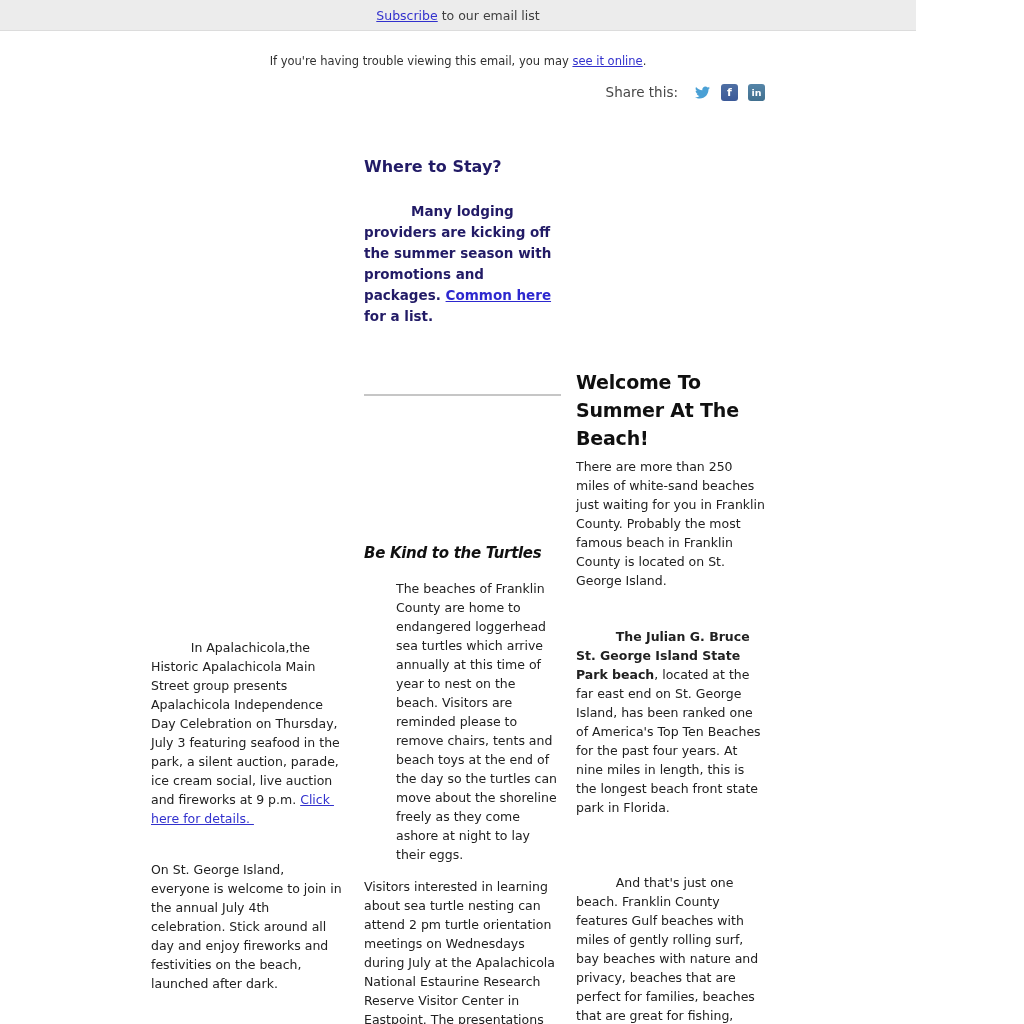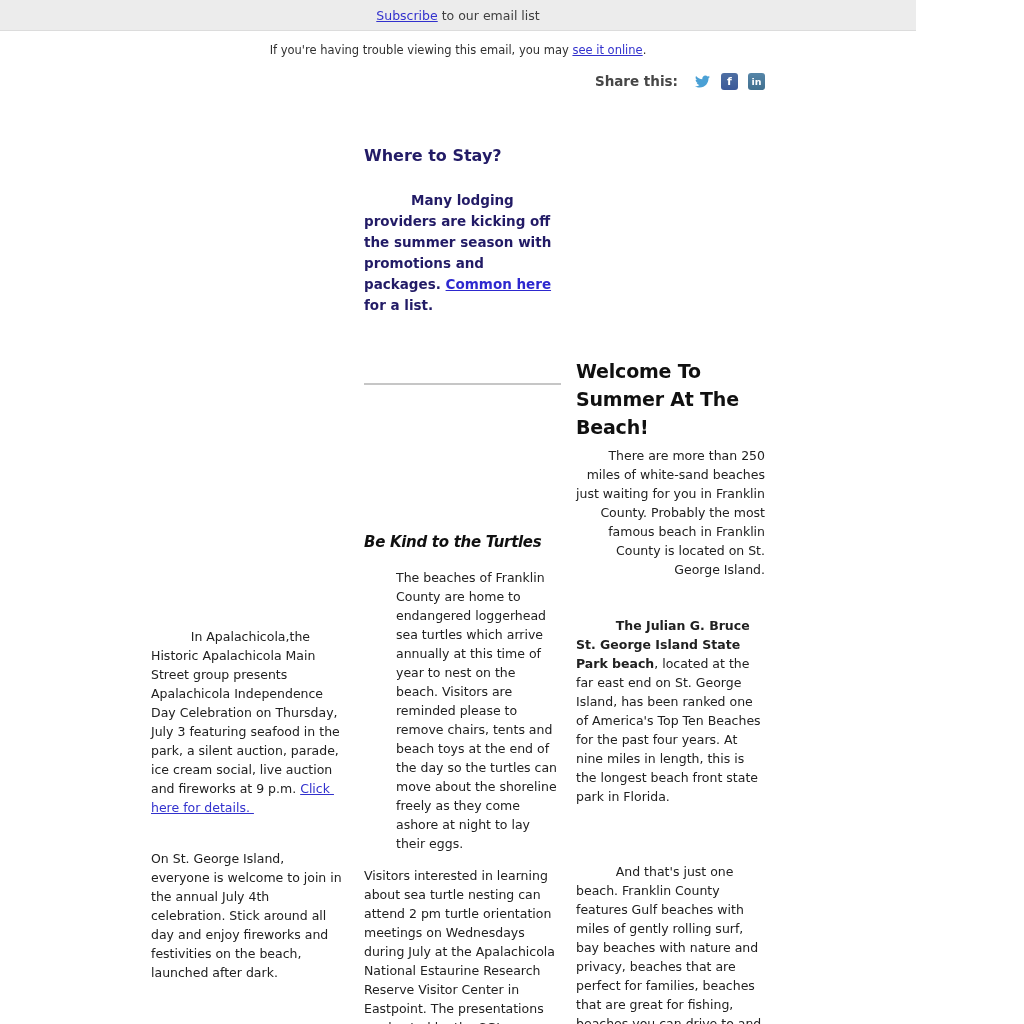--- a/index.html
+++ b/index.html
@@ -9,28 +9,28 @@
     background:#fff; font-family:"DejaVu Sans","Liberation Sans",sans-serif;
     color:#212121;
   }
   .topbar {
     height:31px; background:#ececec; border-bottom:1px solid #dcdcdc;
     display:flex; align-items:center; justify-content:center;
     font-size:12.5px; color:#3f3f3f;
   }
   .topbar a, .link { color:#3231cd; text-decoration:underline; cursor:pointer; }
   .viewline {
-    margin-top:12px; text-align:center; font-size:11.5px; color:#303030;
+    margin-top:23px; text-align:center; font-size:11.5px; color:#303030;
   }
   .content { width:614px; margin:0 auto; }
   .share-row {
     margin-top:14px; height:20px; display:flex; justify-content:flex-end;
     align-items:center; gap:10px;
   }
-  .share-label { font-size:13.5px; font-weight:bold; color:#474747; margin-right:6px; }
+  .share-label { font-size:13.5px; font-weight:normal; color:#474747; margin-right:6px; }
   .icon-btn { width:17px; height:17px; display:inline-flex; align-items:center;
     justify-content:center; cursor:pointer; }
   .icon-square {
     border-radius:3px; color:#fff; font-weight:bold; font-size:11px;
     font-family:"DejaVu Sans","Liberation Sans",sans-serif;
   }
   .fb { background:linear-gradient(#4e6fa3,#3b5998); }
   .li { background:linear-gradient(#5585a8,#41708f); font-size:9.5px; }
   .cols { display:flex; margin-top:8px; }
   .col-left  { width:194px; padding-top:496px; }
@@ -53,21 +53,21 @@
   }
   .stay-body .link { color:#2d28cf; font-weight:bold; }
   .divider { margin-top:46px; height:2px; background:#c6c6c6; width:100%; }
   .h-turtles {
     margin-top:148px; font-size:15px; font-weight:bold; font-style:italic;
     color:#101010; white-space:nowrap; letter-spacing:-0.3px;
   }
   .para {
     font-size:12.5px; line-height:19px; color:#212121; white-space:pre-wrap;
   }
-  .mt-sm { margin-top:5px;text-align:right; }
+  .mt-sm { margin-top:5px; }
   .mt-md { margin-top:13px; }
   .mt-lg { margin-top:17px;margin-left:32px; }
   .bold-lead { font-weight:bold; }
 </style>
 </head>
 <body>
 
 <div class="page">
 
   <div class="topbar">

